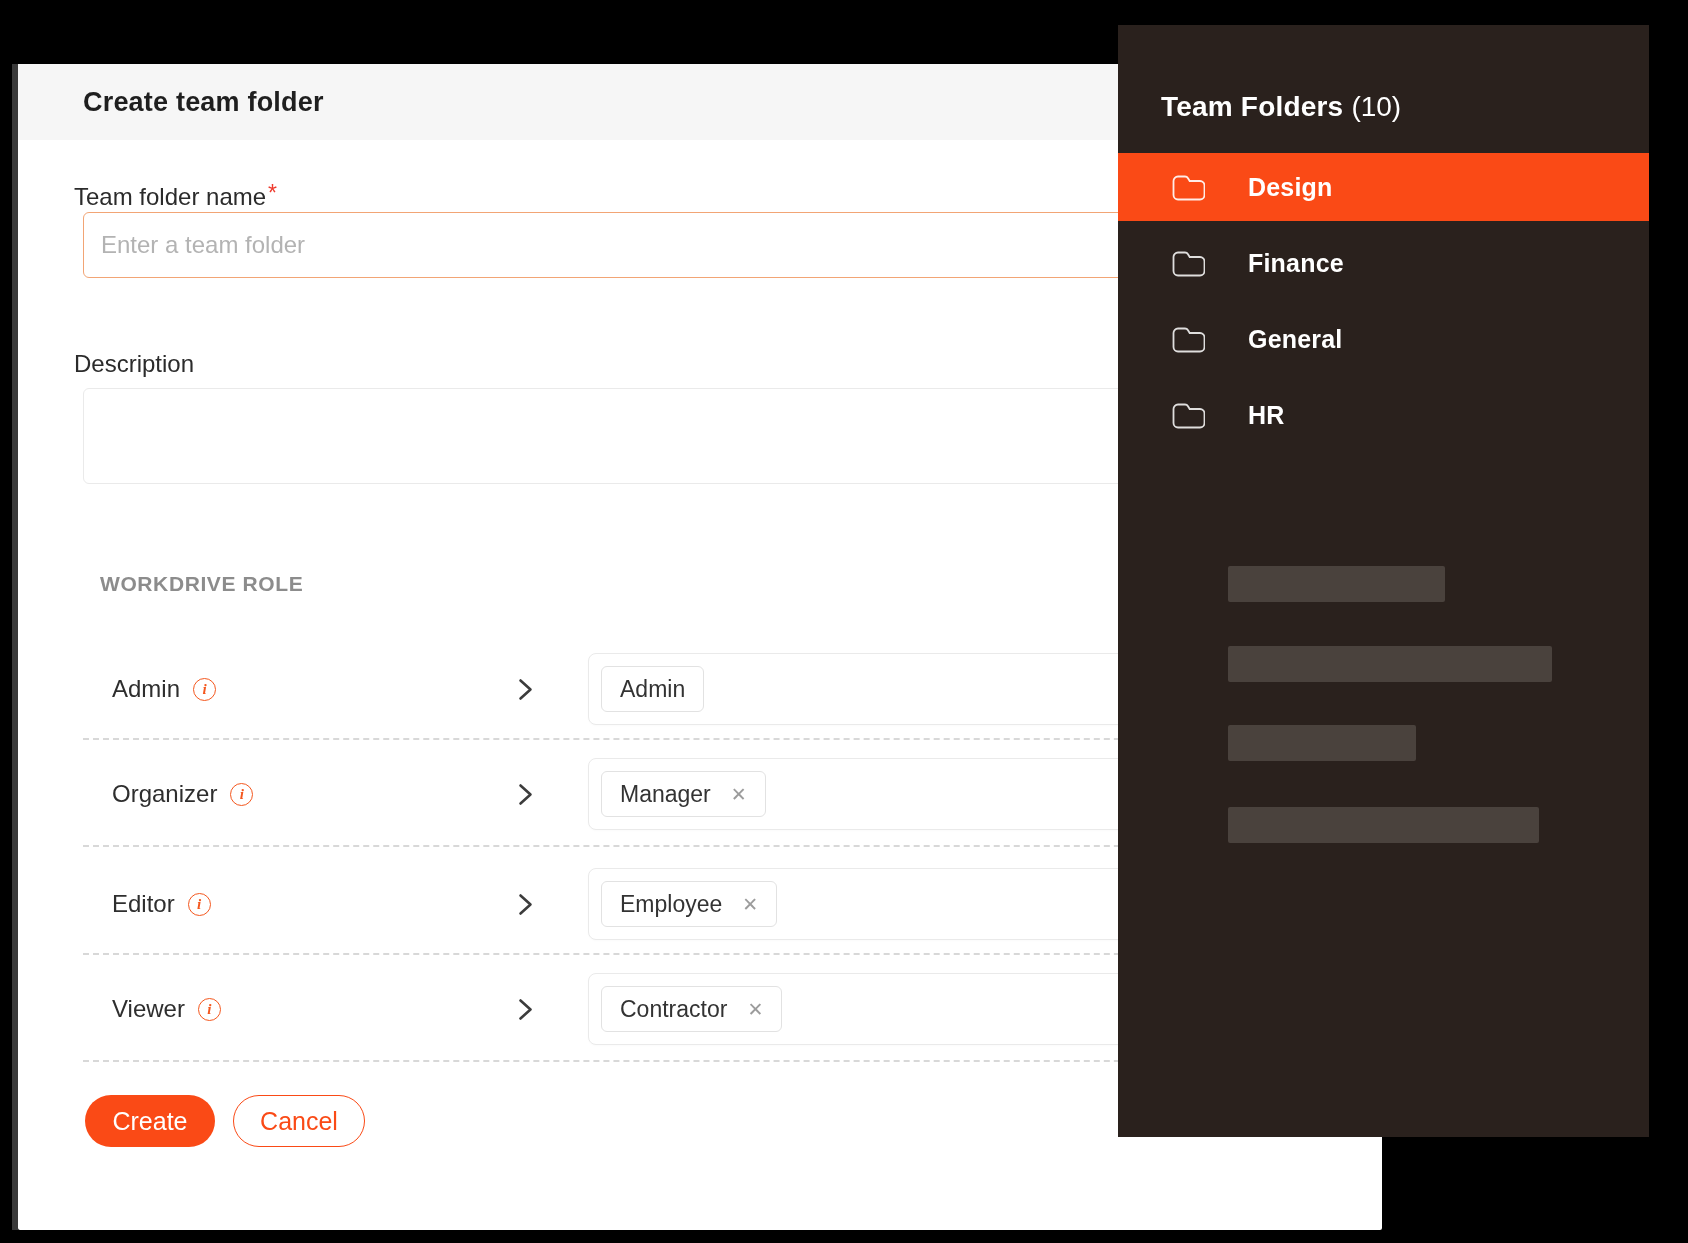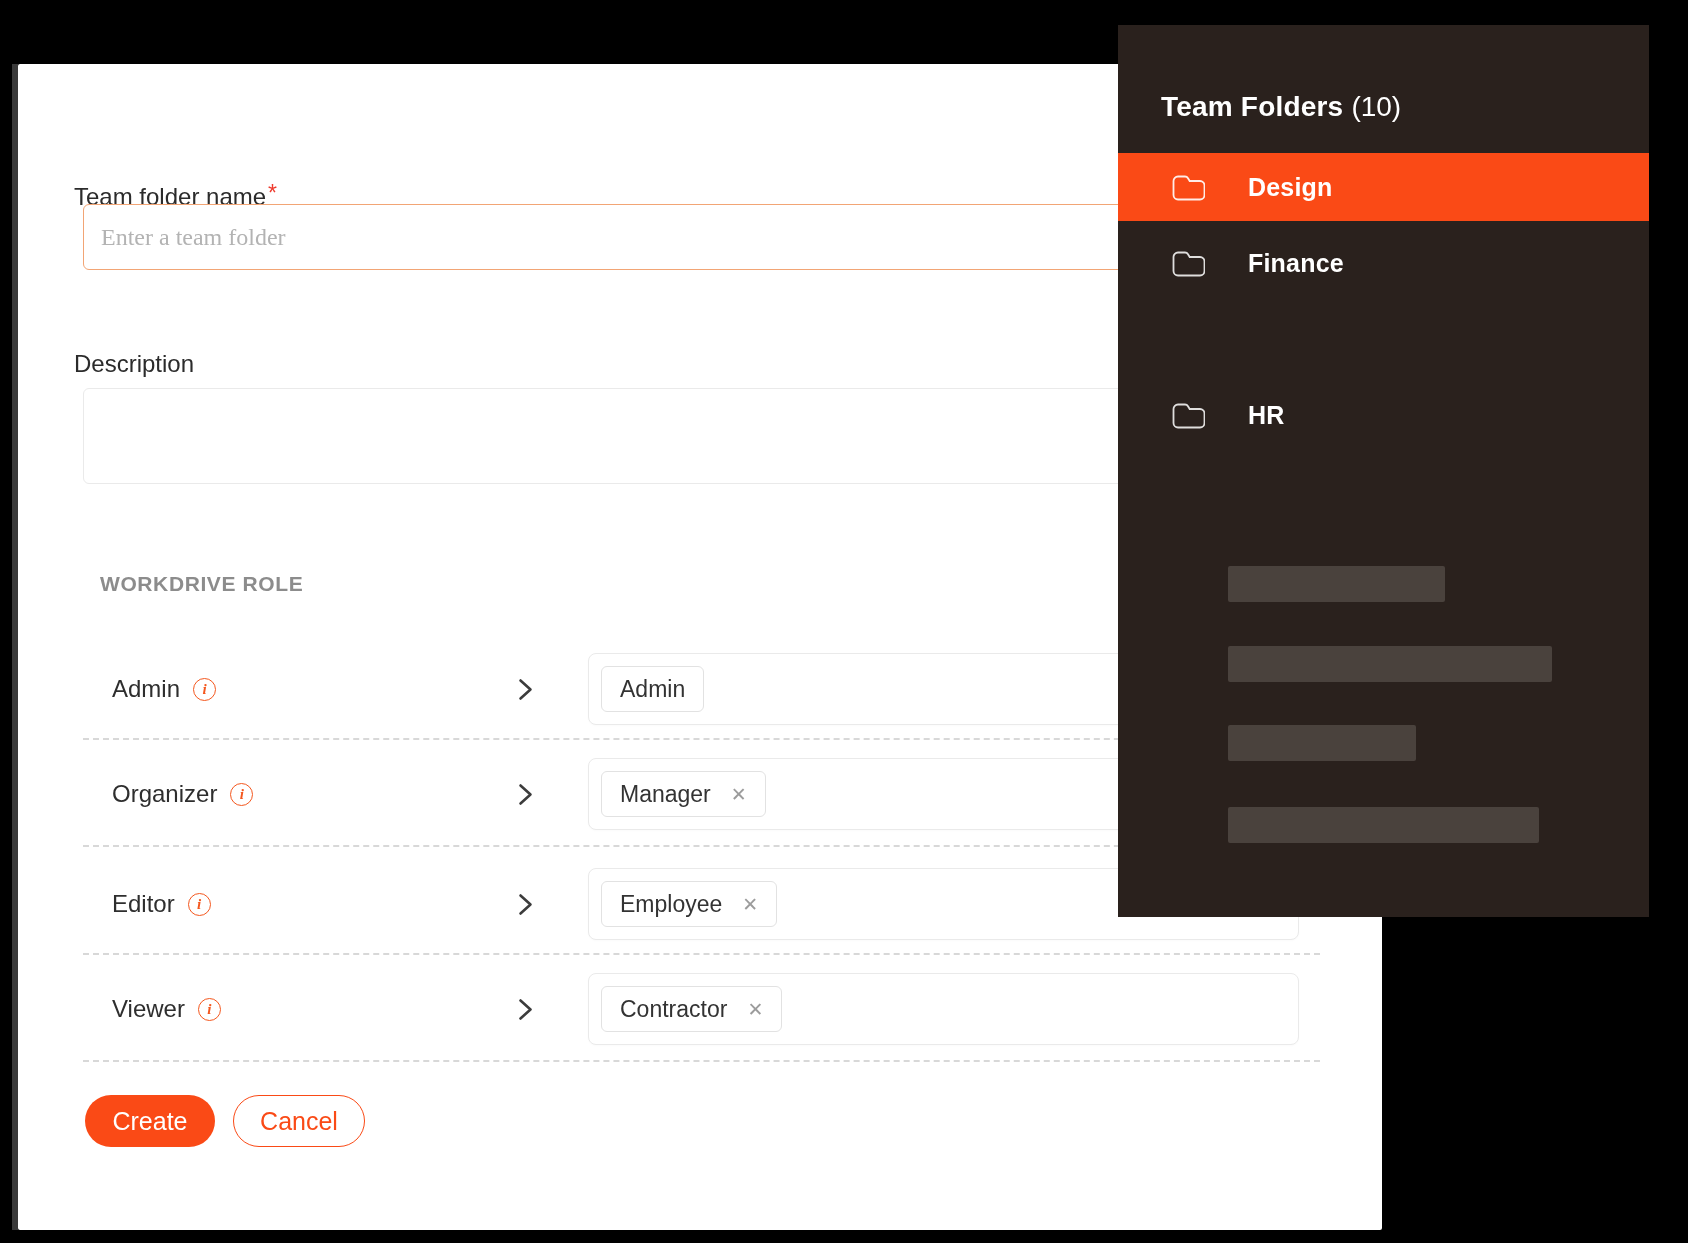--- a/index.html
+++ b/index.html
@@ -25,24 +25,24 @@
   .dialog{position:absolute;left:18px;top:64px;width:1364px;height:1166px;background:#fff;border-radius:2px;}
   .dialog-header{position:absolute;left:0;top:0;width:100%;height:76px;background:var(--header-band);display:flex;align-items:center;padding-left:65px;}
   .dialog-title{font-size:27px;font-weight:600;color:#1f1f1f;letter-spacing:.2px;}
 
   .field-label{position:absolute;left:56px;font-size:24px;color:#2b2b2b;}
   .req{color:var(--required-red);font-size:23px;margin-left:2px;vertical-align:4px;}
   .lbl-name{top:116px;}
   .lbl-desc{top:286px;}
 
   .name-input{
-    position:absolute;left:65px;top:140px;width:1216px;height:66px;
+    position:absolute;left:65px;top:148px;width:1216px;height:66px;
     border:1px solid #F2A575;border-radius:6px;background:#fff;
     font-size:24px;color:#333;padding:0 17px;outline:none;
-    font-family:Liberation Serif, serif;
+    font-family:Liberation Sans, sans-serif;
   }
   .name-input::placeholder{color:#B3B3B3;}
   .desc-input{
     position:absolute;left:65px;top:324px;width:1216px;height:96px;
     border:1px solid #EAEAEA;border-radius:6px;background:#fff;resize:none;
     font-size:24px;color:#333;padding:12px 17px;outline:none;
     font-family:"Liberation Sans","DejaVu Sans",sans-serif;
   }
 
   .col-header{position:absolute;top:508px;font-size:21px;font-weight:600;color:#8C8C8C;letter-spacing:.6px;}
@@ -78,21 +78,21 @@
   .btn{
     position:absolute;top:1031px;height:52px;border-radius:26px;
     display:flex;align-items:center;justify-content:center;
     font-size:25px;cursor:pointer;font-family:Liberation Sans, sans-serif;
   }
   .btn-create{left:67px;width:130px;background:var(--accent);color:#fff;border:none;}
   .btn-cancel{left:215px;width:132px;background:#fff;color:var(--accent);border:1.5px solid var(--accent);}
 
   
   .sidebar{
-    position:absolute;left:1118px;top:25px;width:531px;height:892px;
+    position:absolute;left:1118px;top:25px;width:531px;height:1112px;
     background:var(--sidebar-bg);
   }
   .sidebar-title{position:absolute;left:43px;top:66px;font-size:28px;color:#fff;}
   .sidebar-title .bold{font-weight:700;letter-spacing:.2px;}
   .sidebar-title .count{font-weight:400;margin-left:8px;}
   .folder-item{
     position:absolute;left:0;width:100%;height:68px;
     display:flex;align-items:center;cursor:pointer;
   }
   .f0{top:128px;} .f1{top:204px;} .f2{top:280px;} .f3{top:356px;padding-left:42px;} .f4{top:432px;}
@@ -101,20 +101,23 @@
   .folder-label{position:absolute;left:130px;font-size:25px;font-weight:600;color:#fff;letter-spacing:.2px;}
   .ph-bar{position:absolute;left:110px;height:36px;background:var(--placeholder-bar);border-radius:2px;}
   .b0{top:541px;width:217px;} .b1{top:621px;width:324px;} .b2{top:700px;width:188px;} .b3{top:782px;width:311px;}
 </style>
 </head>
 <body>
 
 <div class="bg-strip"></div>
 
 <div class="dialog">
+  <div class="dialog-header">
+    <span class="dialog-title">Create team folder</span>
+  </div>
 
   <div class="field-label lbl-name">
     <span>Team folder name</span><span class="req">*</span>
   </div>
   <input class="name-input" type="text" placeholder="Enter a team folder" style="">
 
   <div class="field-label lbl-desc">Description</div>
   <textarea class="desc-input" style=""></textarea>
 
   <div class="col-header c1">WORKDRIVE ROLE</div>
@@ -211,20 +214,28 @@
     </span>
     <span class="folder-label">Design</span>
   </div>
   <div class="folder-item f1">
     <span class="folder-icon">
       <svg width="34" height="30" viewBox="0 0 34 30">
           <path d="M2.5 9 a4.5 4.5 0 0 1 4.5 -4.5 h7 a3.5 3.5 0 0 1 3 1.7 l1.7 2.8 h10.3 a4.5 4.5 0 0 1 4.5 4.5 v9.5 a4.5 4.5 0 0 1 -4.5 4.5 h-22 a4.5 4.5 0 0 1 -4.5 -4.5 z" fill="none" stroke="rgba(255,255,255,0.85)" stroke-width="1.8"></path>
         </svg>
     </span>
     <span class="folder-label">Finance</span>
+  </div>
+  <div class="folder-item f2">
+    <span class="folder-icon">
+      <svg width="34" height="30" viewBox="0 0 34 30">
+          <path d="M2.5 9 a4.5 4.5 0 0 1 4.5 -4.5 h7 a3.5 3.5 0 0 1 3 1.7 l1.7 2.8 h10.3 a4.5 4.5 0 0 1 4.5 4.5 v9.5 a4.5 4.5 0 0 1 -4.5 4.5 h-22 a4.5 4.5 0 0 1 -4.5 -4.5 z" fill="none" stroke="rgba(255,255,255,0.85)" stroke-width="1.8"></path>
+        </svg>
+    </span>
+    <span class="folder-label">General</span>
   </div>
   <div class="folder-item f3">
     <span class="folder-icon">
       <svg width="34" height="30" viewBox="0 0 34 30">
           <path d="M2.5 9 a4.5 4.5 0 0 1 4.5 -4.5 h7 a3.5 3.5 0 0 1 3 1.7 l1.7 2.8 h10.3 a4.5 4.5 0 0 1 4.5 4.5 v9.5 a4.5 4.5 0 0 1 -4.5 4.5 h-22 a4.5 4.5 0 0 1 -4.5 -4.5 z" fill="none" stroke="rgba(255,255,255,0.85)" stroke-width="1.8"></path>
         </svg>
     </span>
     <span class="folder-label">HR</span>
   </div>
 

